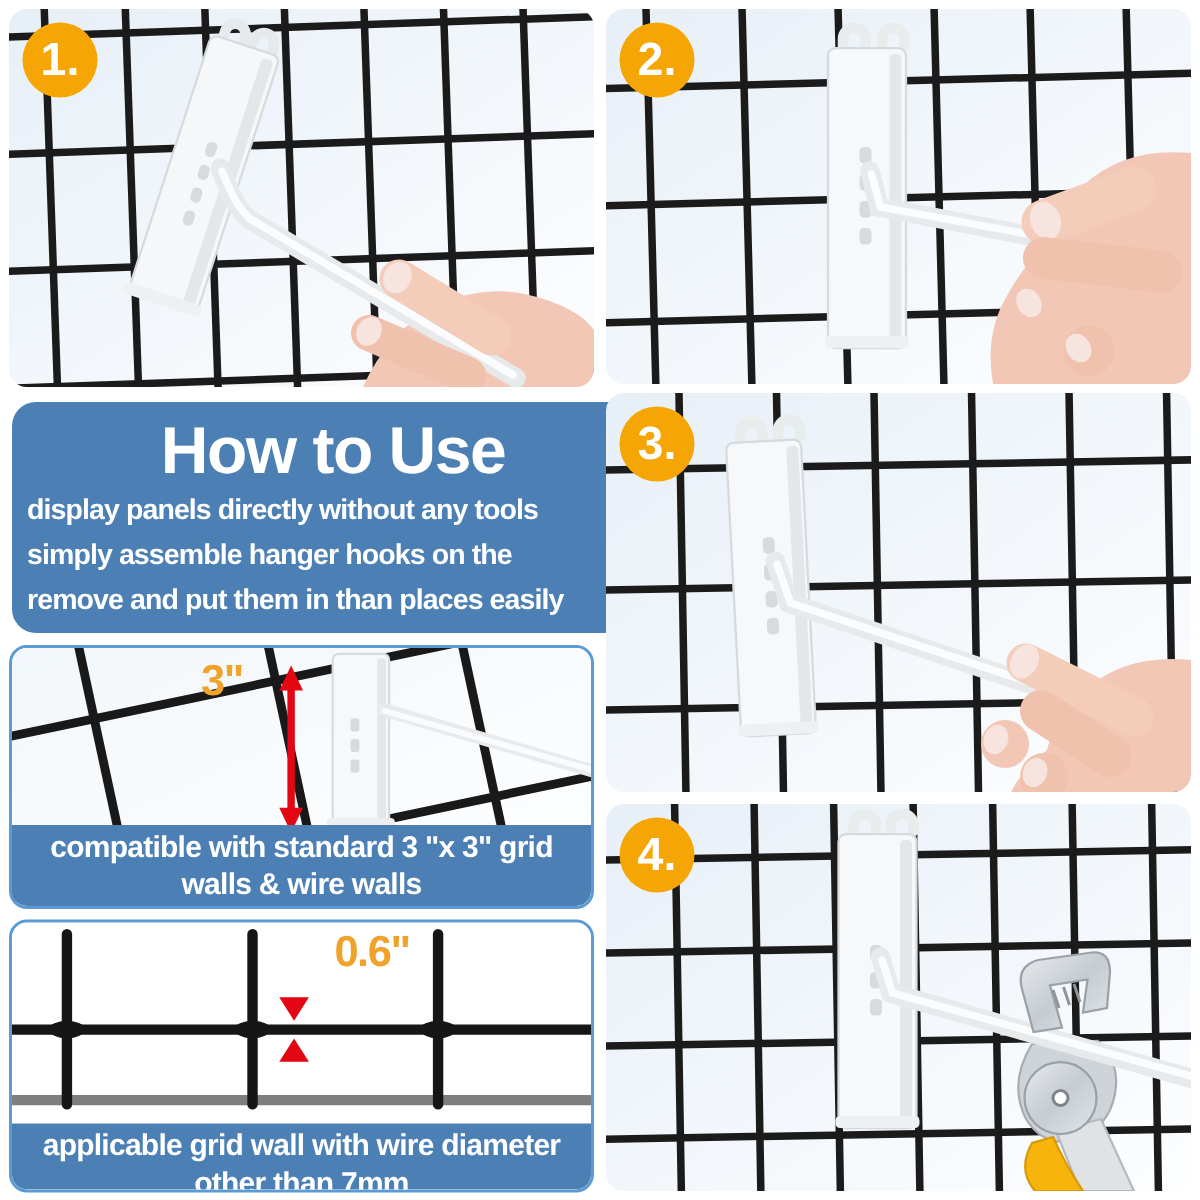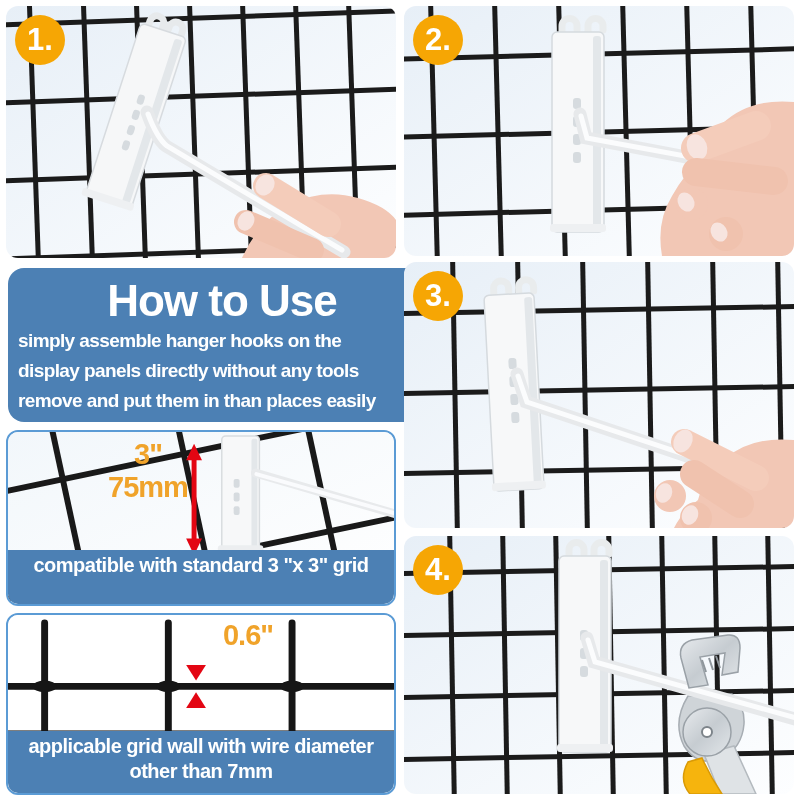--- a/index.html
+++ b/index.html
@@ -121,22 +121,22 @@
         <ellipse cx="282" cy="196" rx="8" ry="10" fill="#f7e4df" transform="rotate(-30 282 196)"></ellipse>
         <circle cx="322" cy="228" r="17" fill="#f0c2ae"></circle>
         <ellipse cx="315" cy="226" rx="8" ry="10" fill="#f7e4df" transform="rotate(-30 315 226)"></ellipse>
       </g>
     </svg>
     <div class="badge">2.</div>
   </section>
 
   <section class="panel howto" style="left:8px;top:268px;width:428px;height:154px;">
     <div class="title">How to Use</div>
+    <div class="line">display panels directly without any tools</div>
     <div class="line">simply assemble hanger hooks on the</div>
-    <div class="line">display panels directly without any tools</div>
     <div class="line">remove and put them in than places easily</div>
   </section>
 
   <section class="panel photo" style="left:404px;top:262px;width:390px;height:266px;">
     <svg viewBox="0 0 390 266" preserveAspectRatio="none">
       <defs>
           <linearGradient id="bg3" x1="0" y1="0" x2="1" y2="1">
         <stop offset="0" stop-color="#e7eff7"></stop>
             <stop offset="1" stop-color="#fdfeff"></stop>
       </linearGradient>
@@ -211,24 +211,24 @@
         <rect x="228" y="76" width="6" height="9" rx="2" fill="#d6dbdf"></rect>
         <rect x="212" y="116" width="46" height="7" rx="3" fill="#eceef0"></rect>
       </g>
       <g>
         <path d="M 250 42 L 392 84" fill="none" stroke="#e8eaec" stroke-width="9" stroke-linecap="round"></path>
         <path d="M 251 43 L 390 83" fill="none" stroke="#fafbfd" stroke-width="4" stroke-linecap="round"></path>
       </g>
     </svg>
     <div class="measure" style="left:75px;top:6px;width:130px;">
       <div>3"</div>
-      <div>75mm</div>
     </div>
     <div class="caption" style="height:54px;">
       <div>compatible with standard 3 "x 3" grid</div>
+      <div>walls &amp; wire walls</div>
     </div>
   </section>
 
   <section class="panel photo" style="left:404px;top:536px;width:390px;height:258px;">
     <svg viewBox="0 0 390 258" preserveAspectRatio="none">
       <defs>
         <linearGradient id="bg4" x1="0" y1="0" x2="1" y2="1">
           <stop offset="0" stop-color="#e7eff7"></stop>
             <stop offset="1" stop-color="#fdfeff"></stop>
         </linearGradient>
@@ -297,19 +297,19 @@
         <ellipse cx="287" cy="73" rx="12" ry="6"></ellipse>
       </g>
       <g fill="#E30613">
         <polygon points="180,51 200,51 190,67"></polygon>
         <polygon points="180,95 200,95 190,79"></polygon>
       </g>
     </svg>
     <div class="measure" style="left:178px;top:4px;width:124px;">
       <div>0.6"</div>
     </div>
-    <div class="caption" style="height:62px;">
+    <div class="caption" style="height:44px;">
       <div>applicable grid wall with wire diameter</div>
       <div>other than 7mm</div>
     </div>
   </section>
 
 </div>
 
 </body></html>

